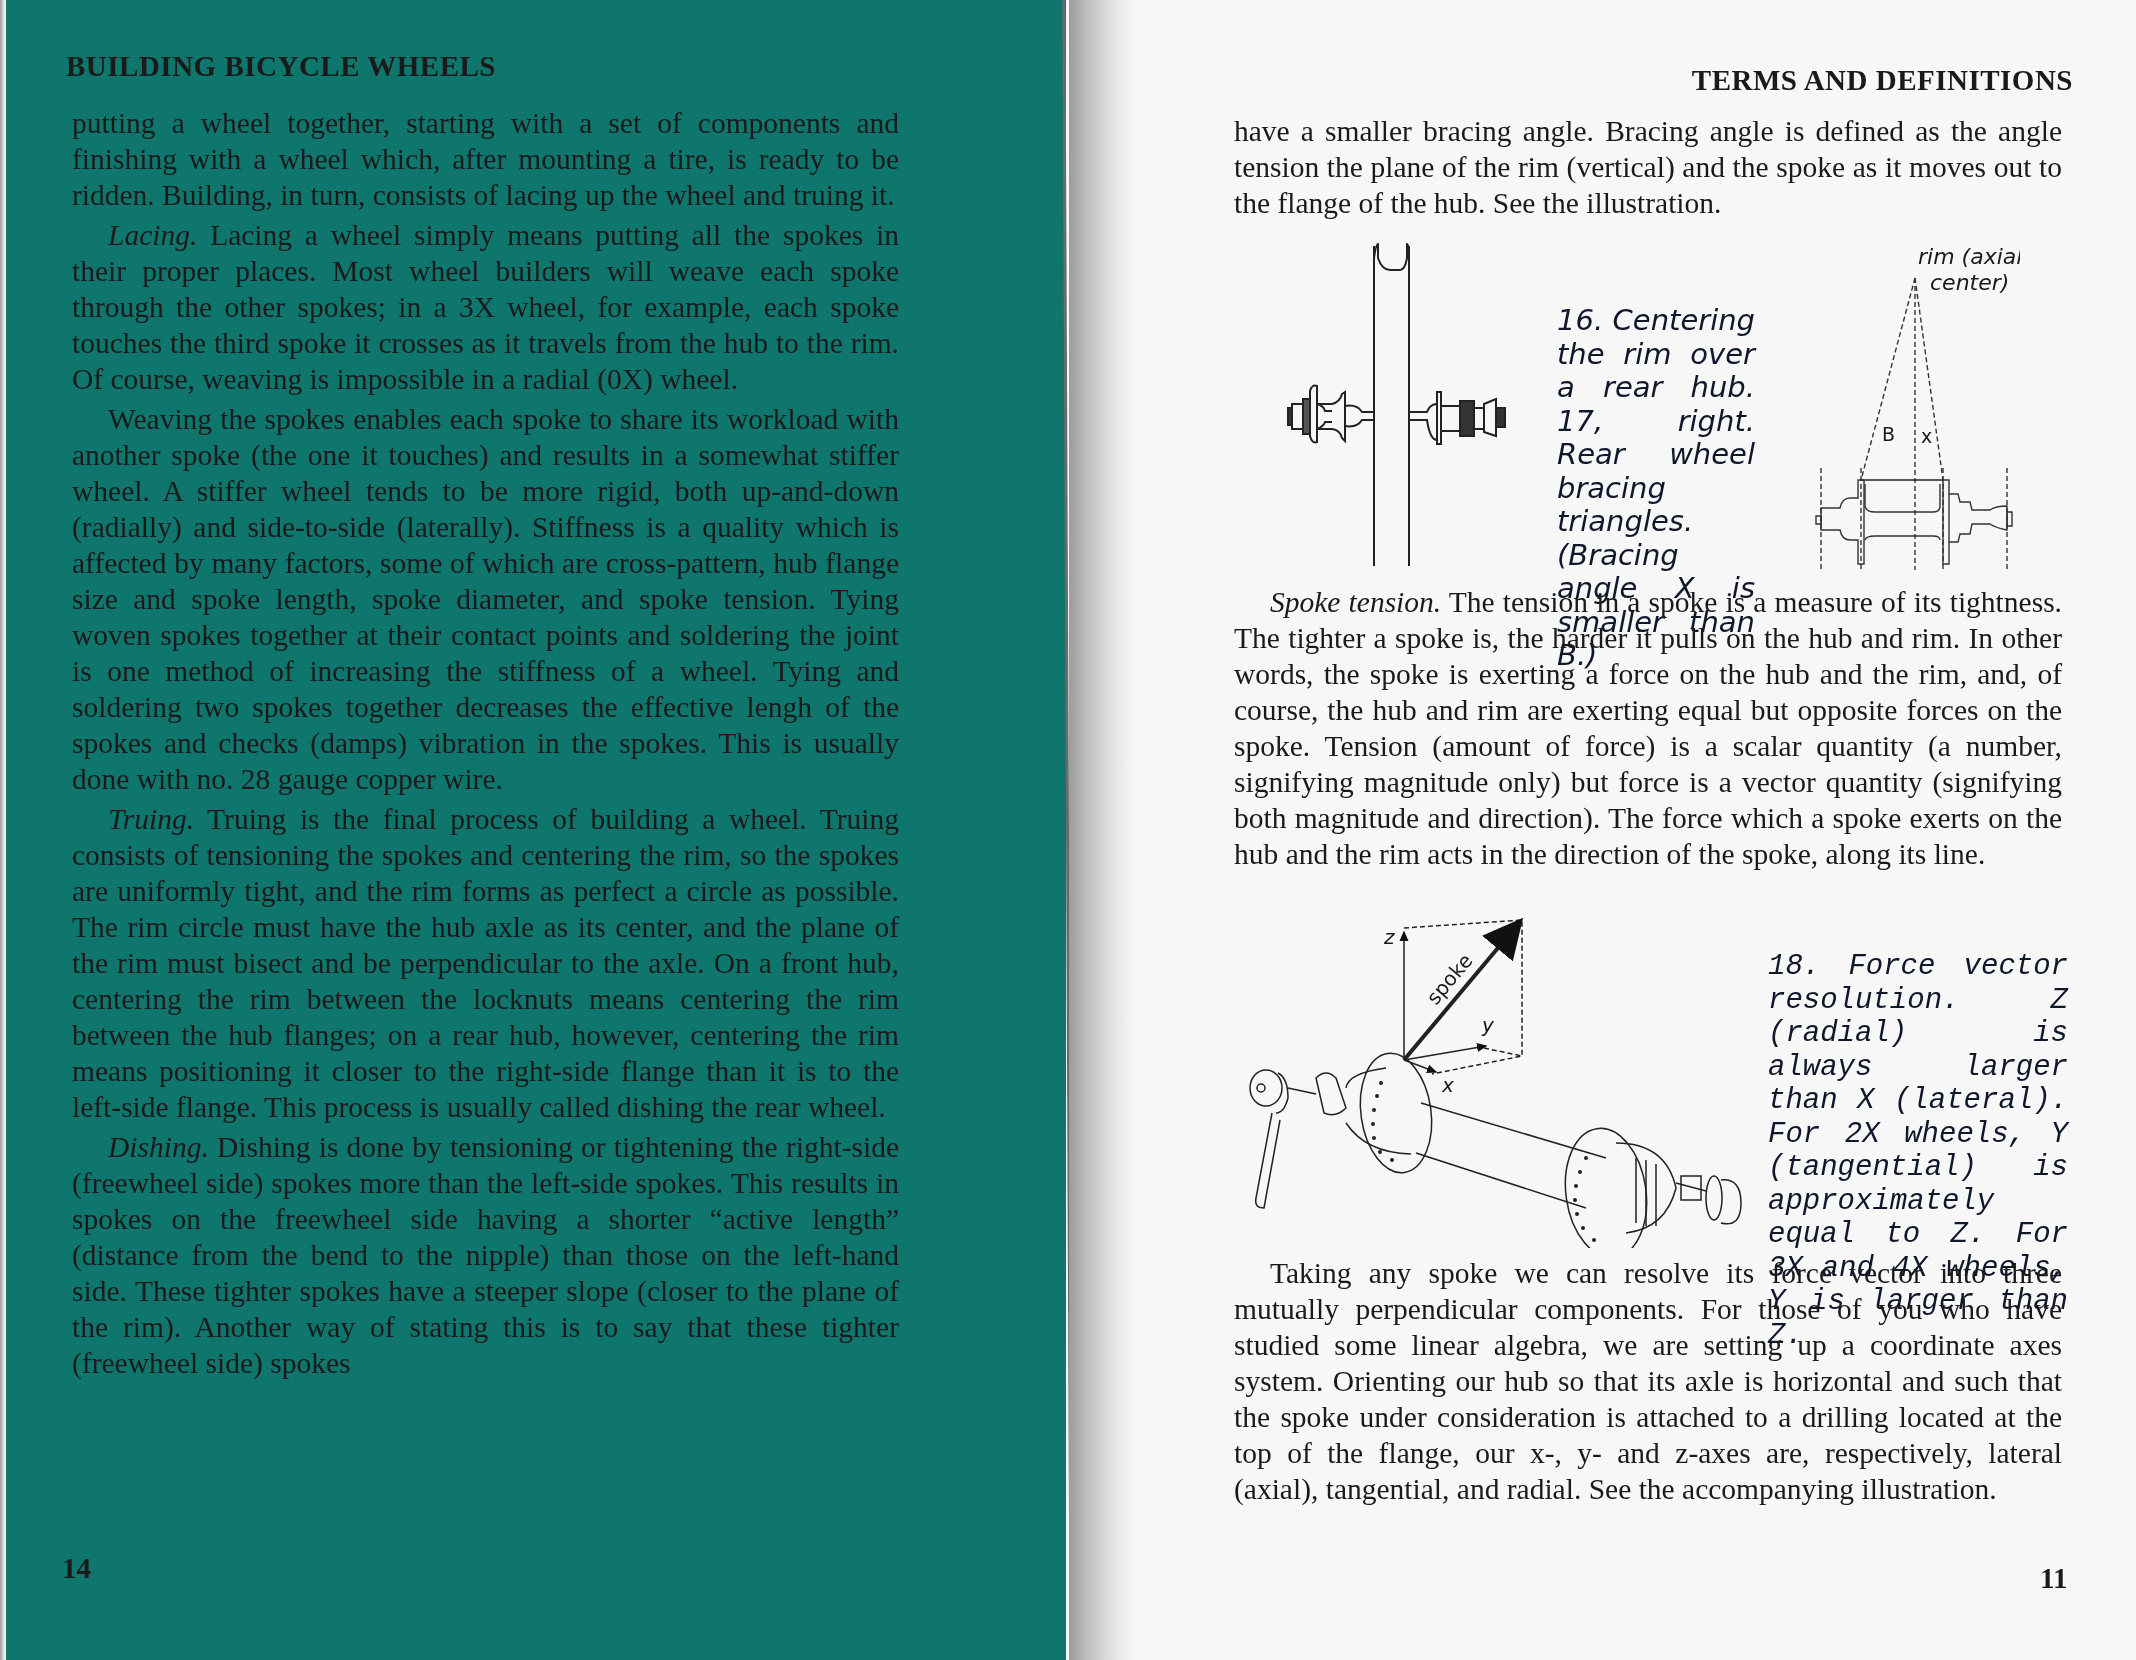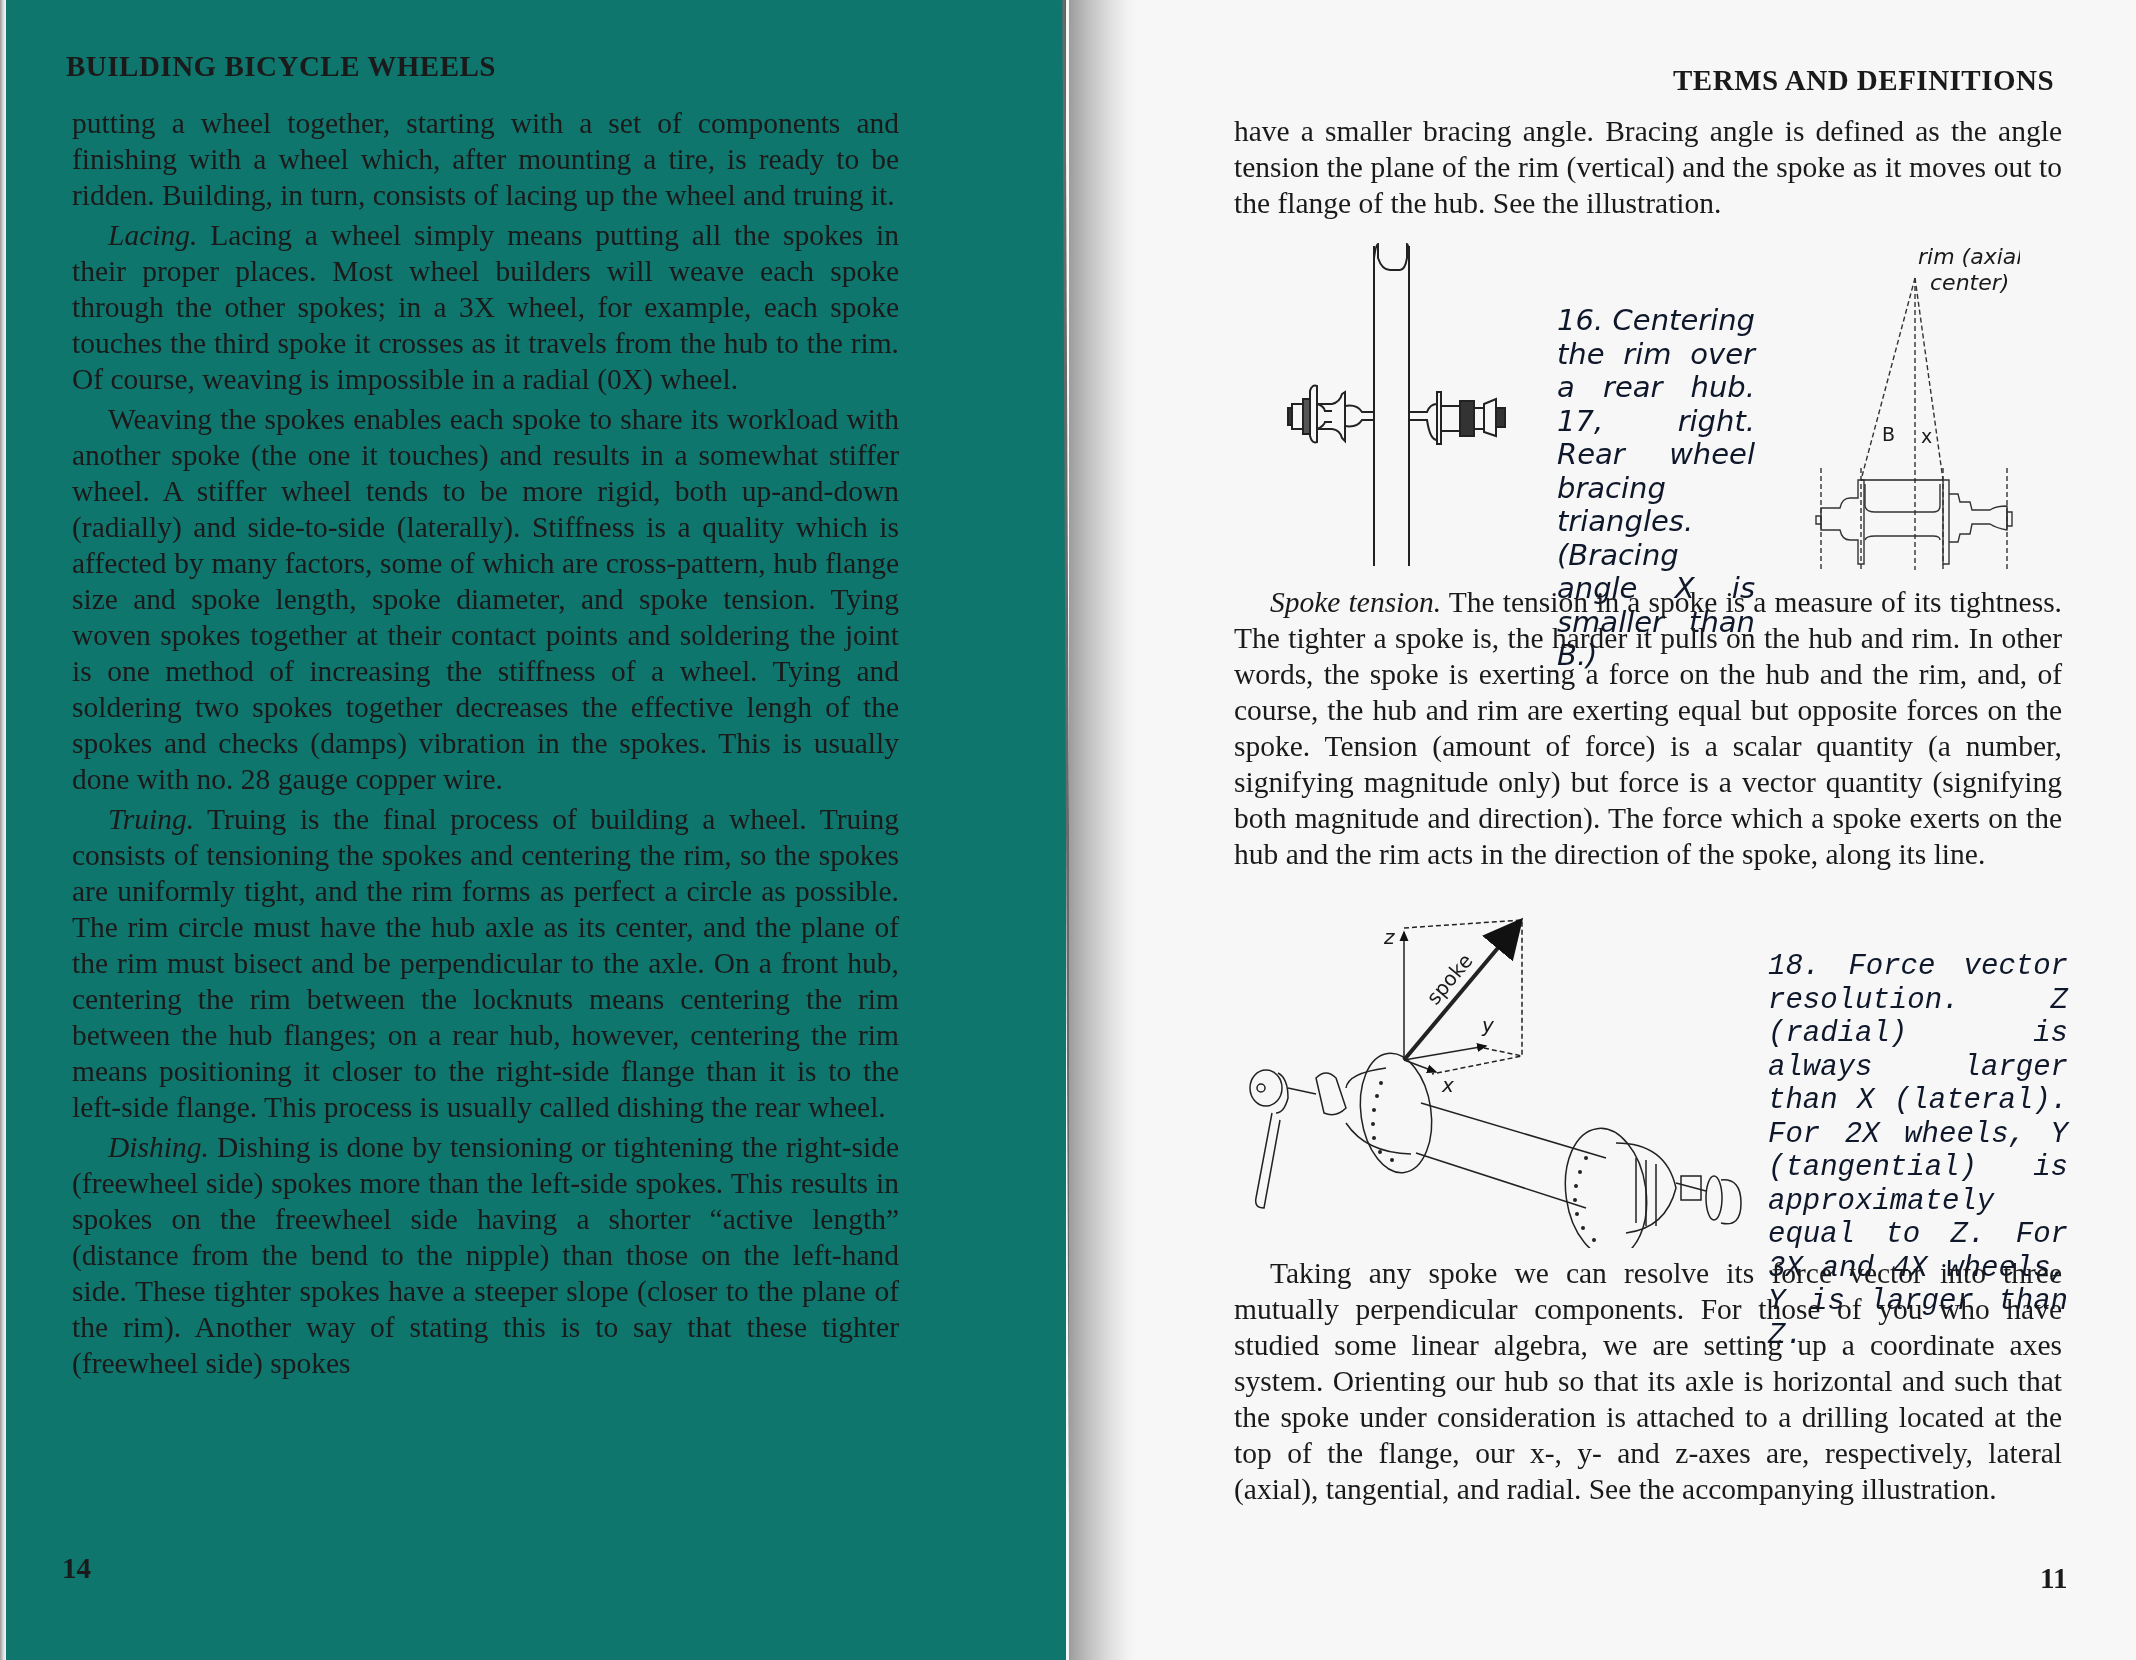--- a/index.html
+++ b/index.html
@@ -37,21 +37,21 @@
     <p class="ind gap"><em>Truing.</em><span> Truing is the final process of building a wheel. Truing consists of tensioning the spokes and centering the rim, so the spokes are uniformly tight, and the rim forms as perfect a circle as possible. The rim circle must have the hub axle as its center, and the plane of the rim must bisect and be perpendicular to the axle. On a front hub, centering the rim between the locknuts means centering the rim between the hub flanges; on a rear hub, however, centering the rim means positioning it closer to the right-side flange than it is to the left-side flange. This process is usually called dishing the rear wheel.</span></p>
     <p class="ind gap"><em>Dishing.</em><span> Dishing is done by tensioning or tightening the right-side (freewheel side) spokes more than the left-side spokes. This results in spokes on the freewheel side having a shorter “active length” (distance from the bend to the nipple) than those on the left-hand side. These tighter spokes have a steeper slope (closer to the plane of the rim). Another way of stating this is to say that these tighter (freewheel side) spokes</span></p>
   </div>
 
   <div class="folio" style="left:62px; top:1552px;">14</div>
 </div>
 
 <div class="spine-line"></div>
 <div class="spine-shadow"></div>
 
-<div class="running-head" style="left:1673px; top:64px; width:400px; text-align:left;">TERMS AND DEFINITIONS</div>
+<div class="running-head" style="left:1673px; top:64px; width:400px; text-align:right;">TERMS AND DEFINITIONS</div>
 
 <div class="body-text" style="left:1230px; top:109px; width:836px;">
   <p>have a smaller bracing angle. Bracing angle is defined as the angle tension the plane of the rim (vertical) and the spoke as it moves out to the flange of the hub. See the illustration.</p>
 </div>
 
 <div class="fig" style="left:1262px; top:236px;">
   <svg width="250" height="330" viewBox="0 0 250 330">
     <g fill="none" stroke="#222" stroke-width="2">
 
       <path d="M112 330 L112 10 M147 10 L147 330"></path>

